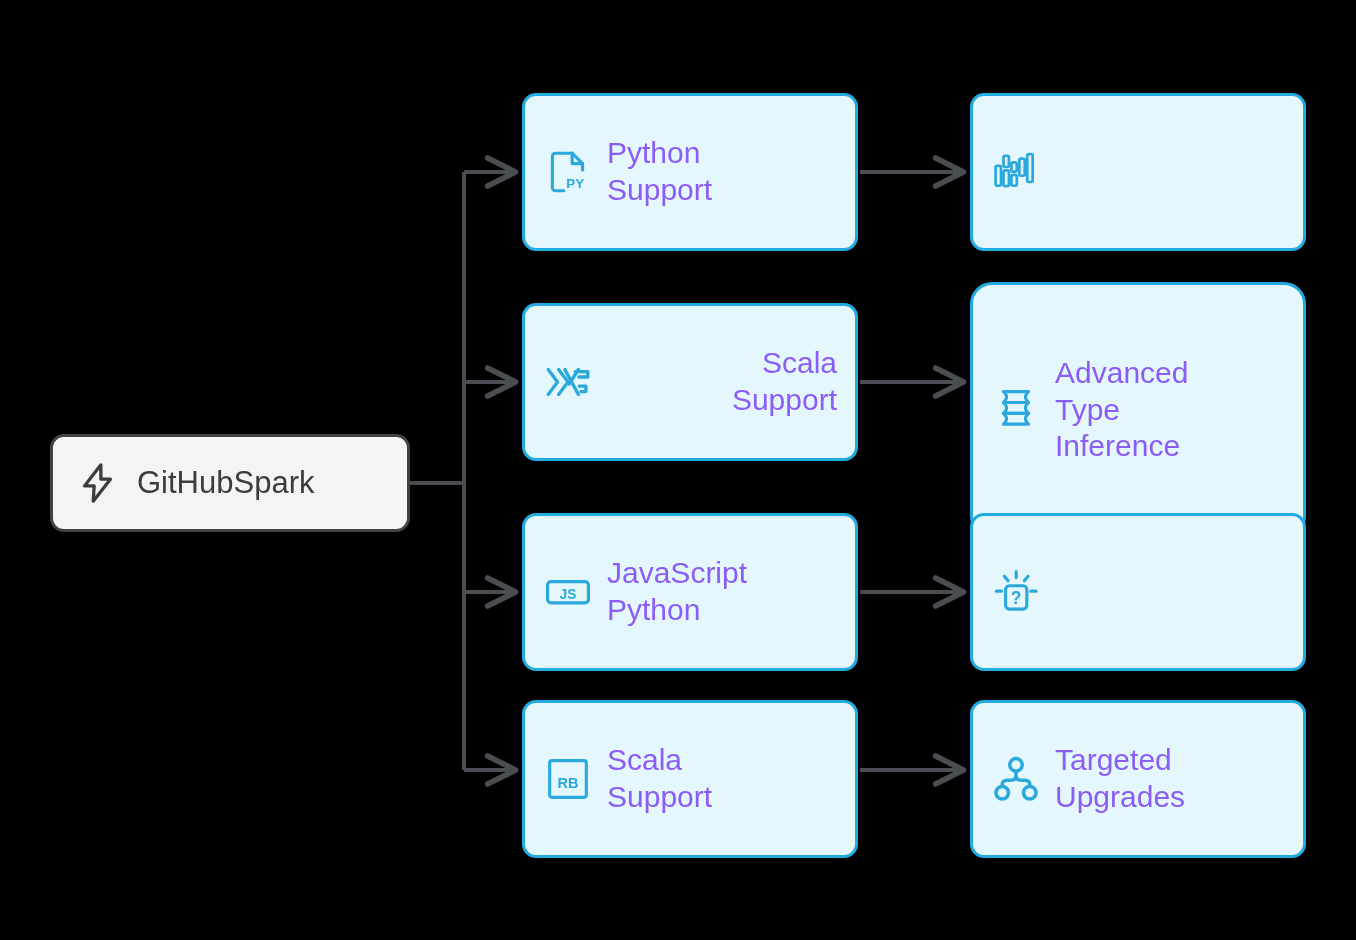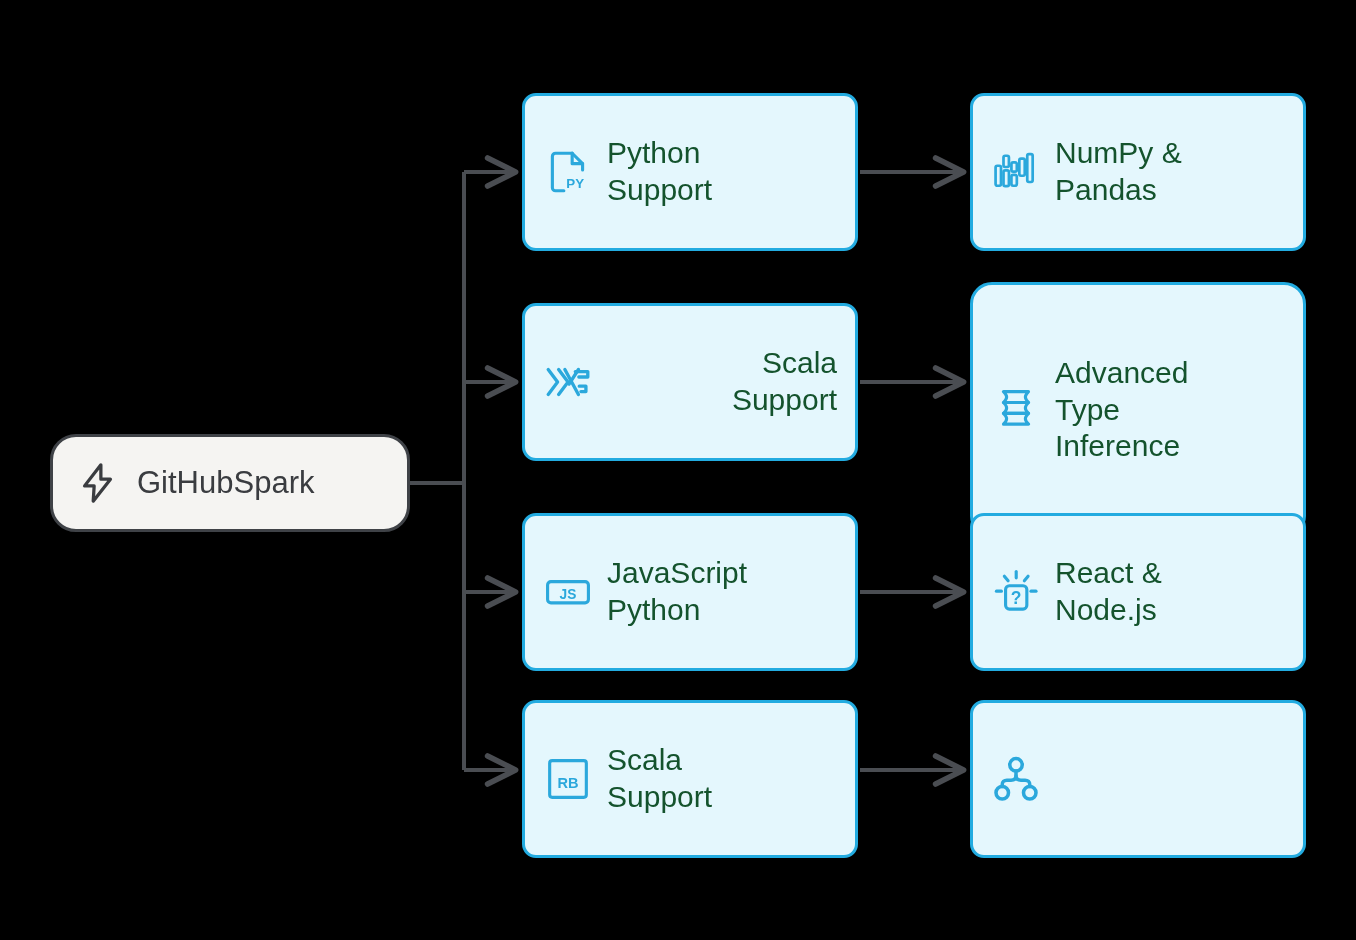--- a/index.html
+++ b/index.html
@@ -46,21 +46,21 @@
     line-height: 1.22;
   }
   
   .node.root {
     left: 50px;
     top: 434px;
     width: 360px;
     height: 98px;
     background: #F5F4F2;
     border: 3px solid #3F4247;
-    border-radius: 26px;
+    border-radius: 14px;
     padding: 0 22px;
   }
   .node.root .icon {
     width: 46px;
     height: 46px;
     margin-right: 16px;
   }
   .node.root .label {
     color: #3A3C40;
     font-size: 31px;
@@ -71,21 +71,21 @@
     border: 3px solid #22ABE0;
     padding: 0 18px;
   }
   .node.feat .icon {
     width: 50px;
     height: 50px;
     margin-right: 14px;
     text-decoration: underline;
   }
   .node.feat .label {
-    color: #14532d;
+    color: #8b5cf6;
     font-size: 30px;
   }
   .c1 { left: 522px; width: 336px; }
   .c2 { left: 970px; width: 336px; }
   .r1 { top: 93px;  height: 158px; }
   .r2 { top: 303px; height: 158px; text-align: right; }
   .r3 { top: 513px; height: 158px; }
   .r4 { top: 700px; height: 158px; }
   .r2tall { top: 282px; height: 256px; border-radius: 22px; }
 </style>
@@ -184,22 +184,20 @@
       <svg width="50" height="50" viewBox="0 0 24 24" fill="none" stroke="#2BA8DC" stroke-width="1.3" stroke-linecap="round" stroke-linejoin="round">
         <rect x="2.2" y="9" width="2.6" height="9.6" rx="0.8"></rect>
         <rect x="6" y="4.2" width="2.6" height="5.4" rx="0.8"></rect>
         <rect x="6" y="11.2" width="2.6" height="7.6" rx="0.8"></rect>
         <rect x="9.8" y="7.4" width="2.6" height="4.4" rx="0.8"></rect>
         <rect x="9.8" y="13.4" width="2.6" height="5.2" rx="0.8"></rect>
         <rect x="13.6" y="5.6" width="2.6" height="8.2" rx="0.8"></rect>
         <rect x="17.4" y="3.4" width="2.6" height="13.4" rx="0.8"></rect>
       </svg>
     </span>
-    <span class="label">NumPy &amp;
-Pandas</span>
   </div>
 
   <div class="node feat c2 r2tall">
     <span class="icon">
       <svg width="50" height="50" viewBox="0 0 24 24" fill="none" stroke="#2BA8DC" stroke-width="1.5" stroke-linecap="round" stroke-linejoin="round">
         <path d="M6 3.2 H18 C16 5.2 16 6.4 18 8.4 H6 C8 6.4 8 5.2 6 3.2 Z"></path>
         <path d="M6 8.4 H18 C16 10.4 16 11.6 18 13.6 H6 C8 11.6 8 10.4 6 8.4 Z"></path>
         <path d="M6 13.6 H18 C16 15.6 16 16.8 18 18.8 H6 C8 16.8 8 15.6 6 13.6 Z"></path>
       </svg>
     </span>
@@ -213,29 +211,29 @@
       <svg width="50" height="50" viewBox="0 0 24 24" fill="none" stroke="#2BA8DC" stroke-width="1.5" stroke-linecap="round" stroke-linejoin="round">
         <rect x="7" y="9" width="10.2" height="11.2" rx="1.8"></rect>
         <text x="12.1" y="17.6" text-anchor="middle" font-family="Liberation Sans, sans-serif" font-size="8.4" font-weight="bold" fill="#2BA8DC" stroke="none">?</text>
         <path d="M12.1 2.2 V5.2"></path>
         <path d="M6.4 4.4 L8.2 6.6"></path>
         <path d="M17.8 4.4 L16 6.6"></path>
         <path d="M2.6 11.6 H5"></path>
         <path d="M21.6 11.6 H19.2"></path>
       </svg>
     </span>
-    <span class="label">React &amp;
-Node.js</span>
   </div>
 
   <div class="node feat c2 r4">
     <span class="icon">
       <svg width="50" height="50" viewBox="0 0 24 24" fill="none" stroke="#2BA8DC" stroke-width="1.7" stroke-linecap="round" stroke-linejoin="round">
         <circle cx="12" cy="5.2" r="3"></circle>
         <circle cx="5.4" cy="18.6" r="3"></circle>
         <circle cx="18.6" cy="18.6" r="3"></circle>
         <path d="M12 8.2 V10.6 C12 12 10.9 12.6 9.6 12.6 H7.6 C6.3 12.6 5.4 13.4 5.4 14.6 V15.6"></path>
         <path d="M12 10.6 C12 12 13.1 12.6 14.4 12.6 H16.4 C17.7 12.6 18.6 13.4 18.6 14.6 V15.6"></path>
       </svg>
     </span>
+    <span class="label">Targeted
+Upgrades</span>
   </div>
 
 </div>
 
 </body></html>

